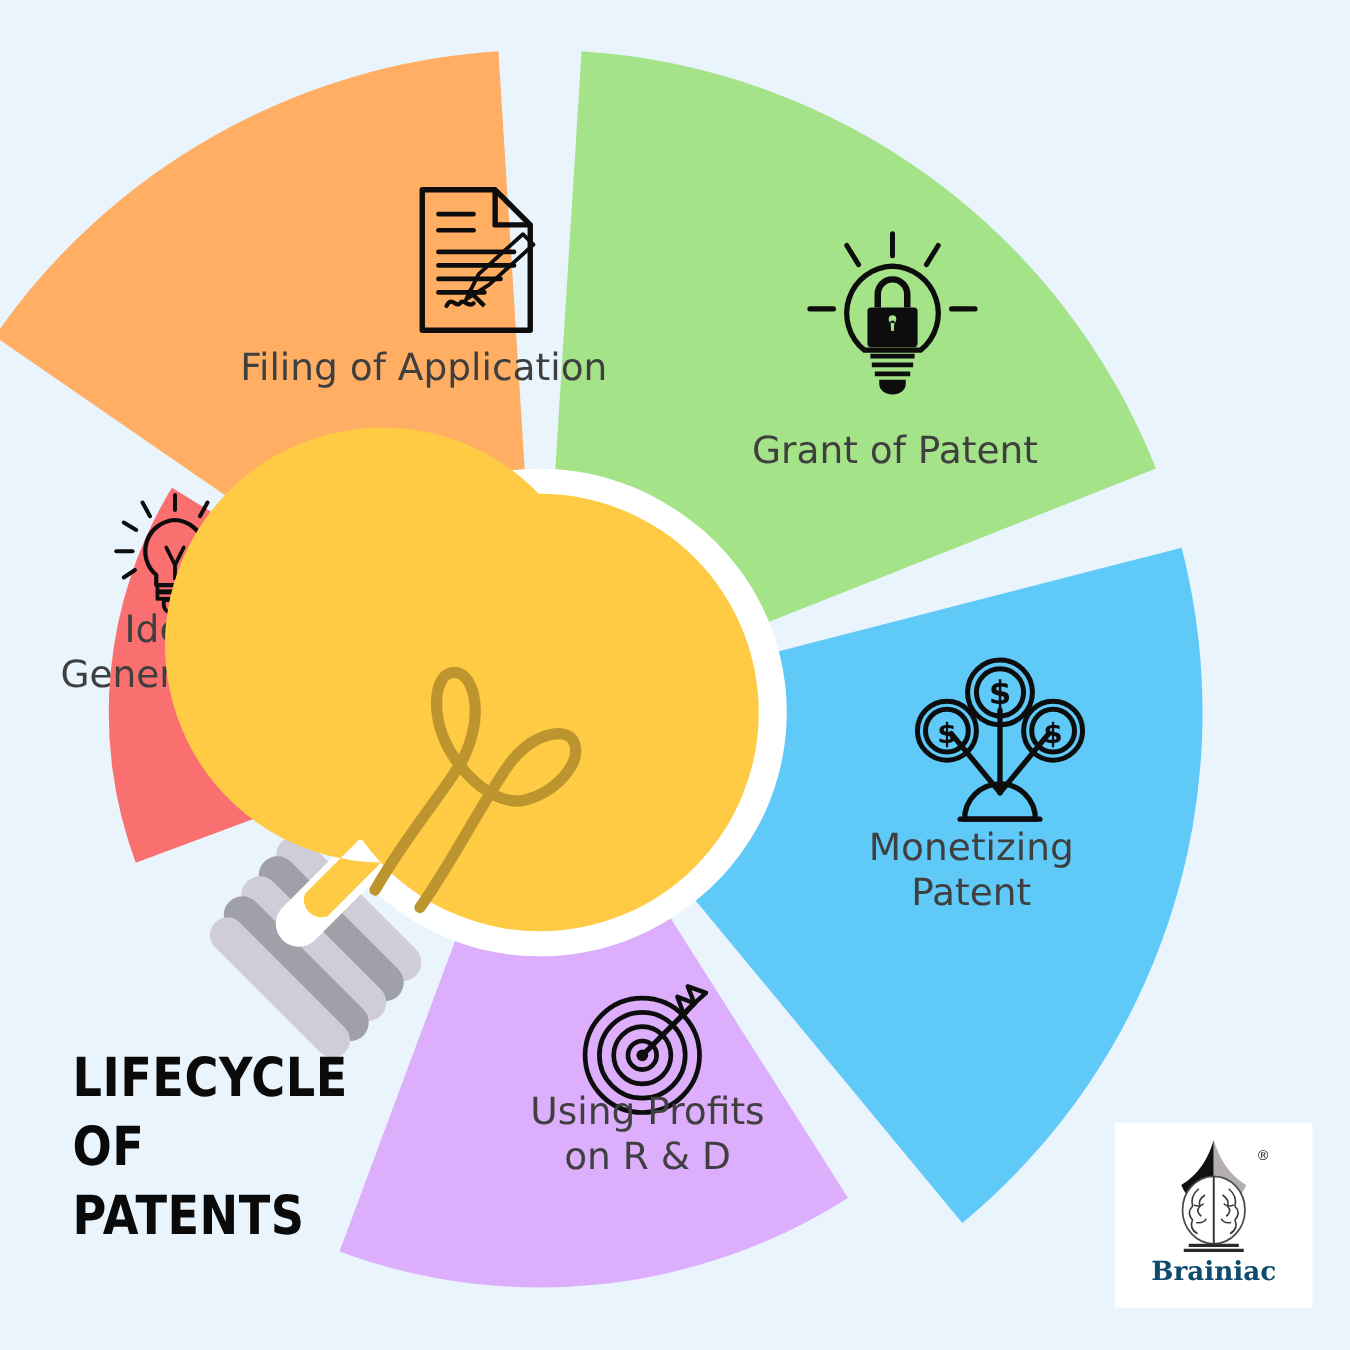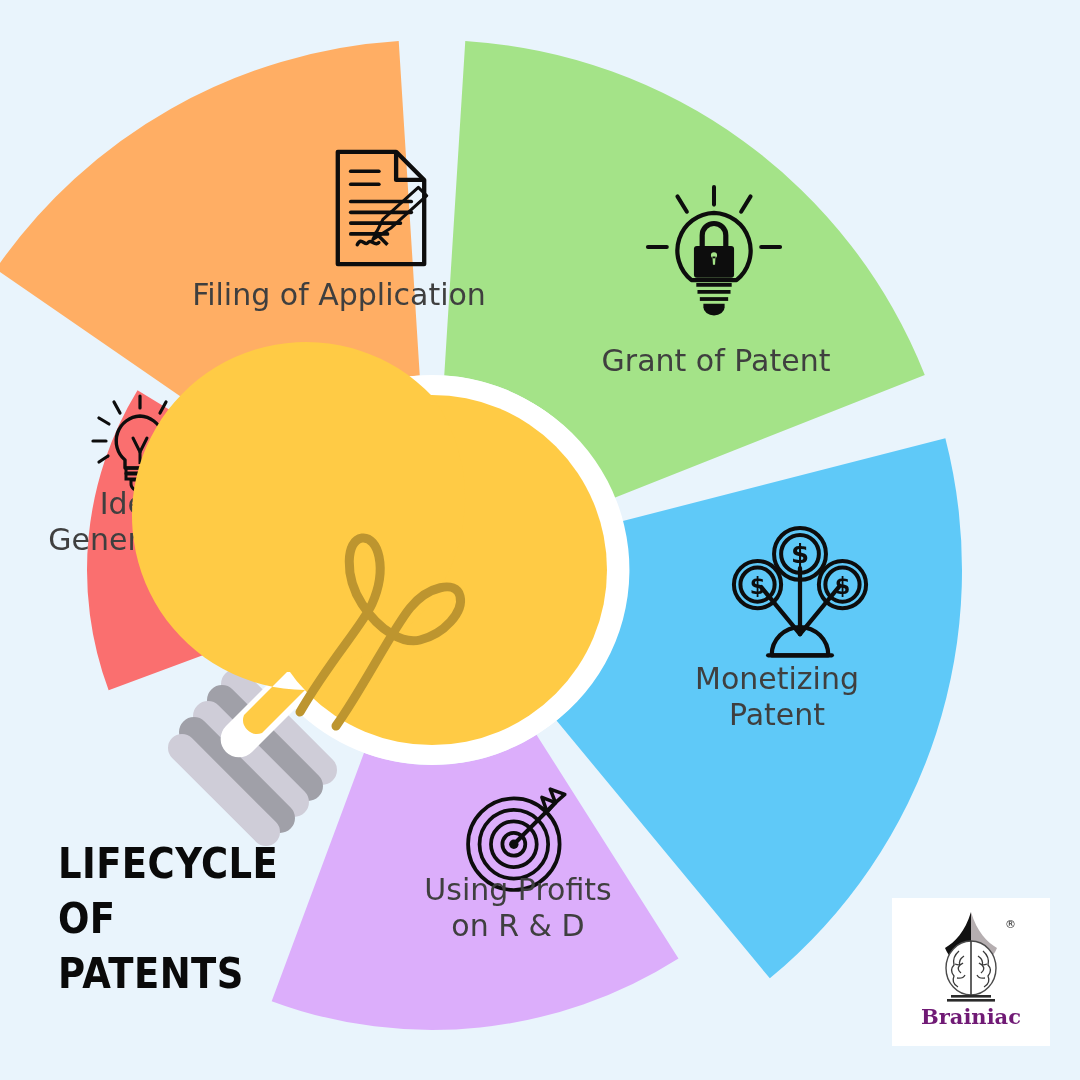--- a/index.html
+++ b/index.html
@@ -255,16 +255,16 @@
         <path d="M38,72 q6,1 8,-3"></path>
         <path d="M64,45 q7,6 5,14 q5,5 0,11 q3,7 -4,11"></path>
         <path d="M59,50 q6,4 4,9 q4,4 -1,8"></path>
         <path d="M68,58 q-5,2 -8,-1"></path>
         <path d="M66,72 q-6,1 -8,-3"></path>
       </g>
       <rect x="32" y="89" width="40" height="2.6" fill="#2a2a2a"></rect>
       <rect x="28" y="93" width="48" height="2.6" fill="#2a2a2a"></rect>
       <text x="86" y="22" font-family="DejaVu Sans, sans-serif" font-size="11" fill="#2a2a2a">®</text>
     </svg>
-    <div class="brand" style="color: #701a75;">Brainiac</div>
+    <div class="brand" style="color: #0c4a6e;">Brainiac</div>
   </div>
 
 </div>
 
 </body></html>

